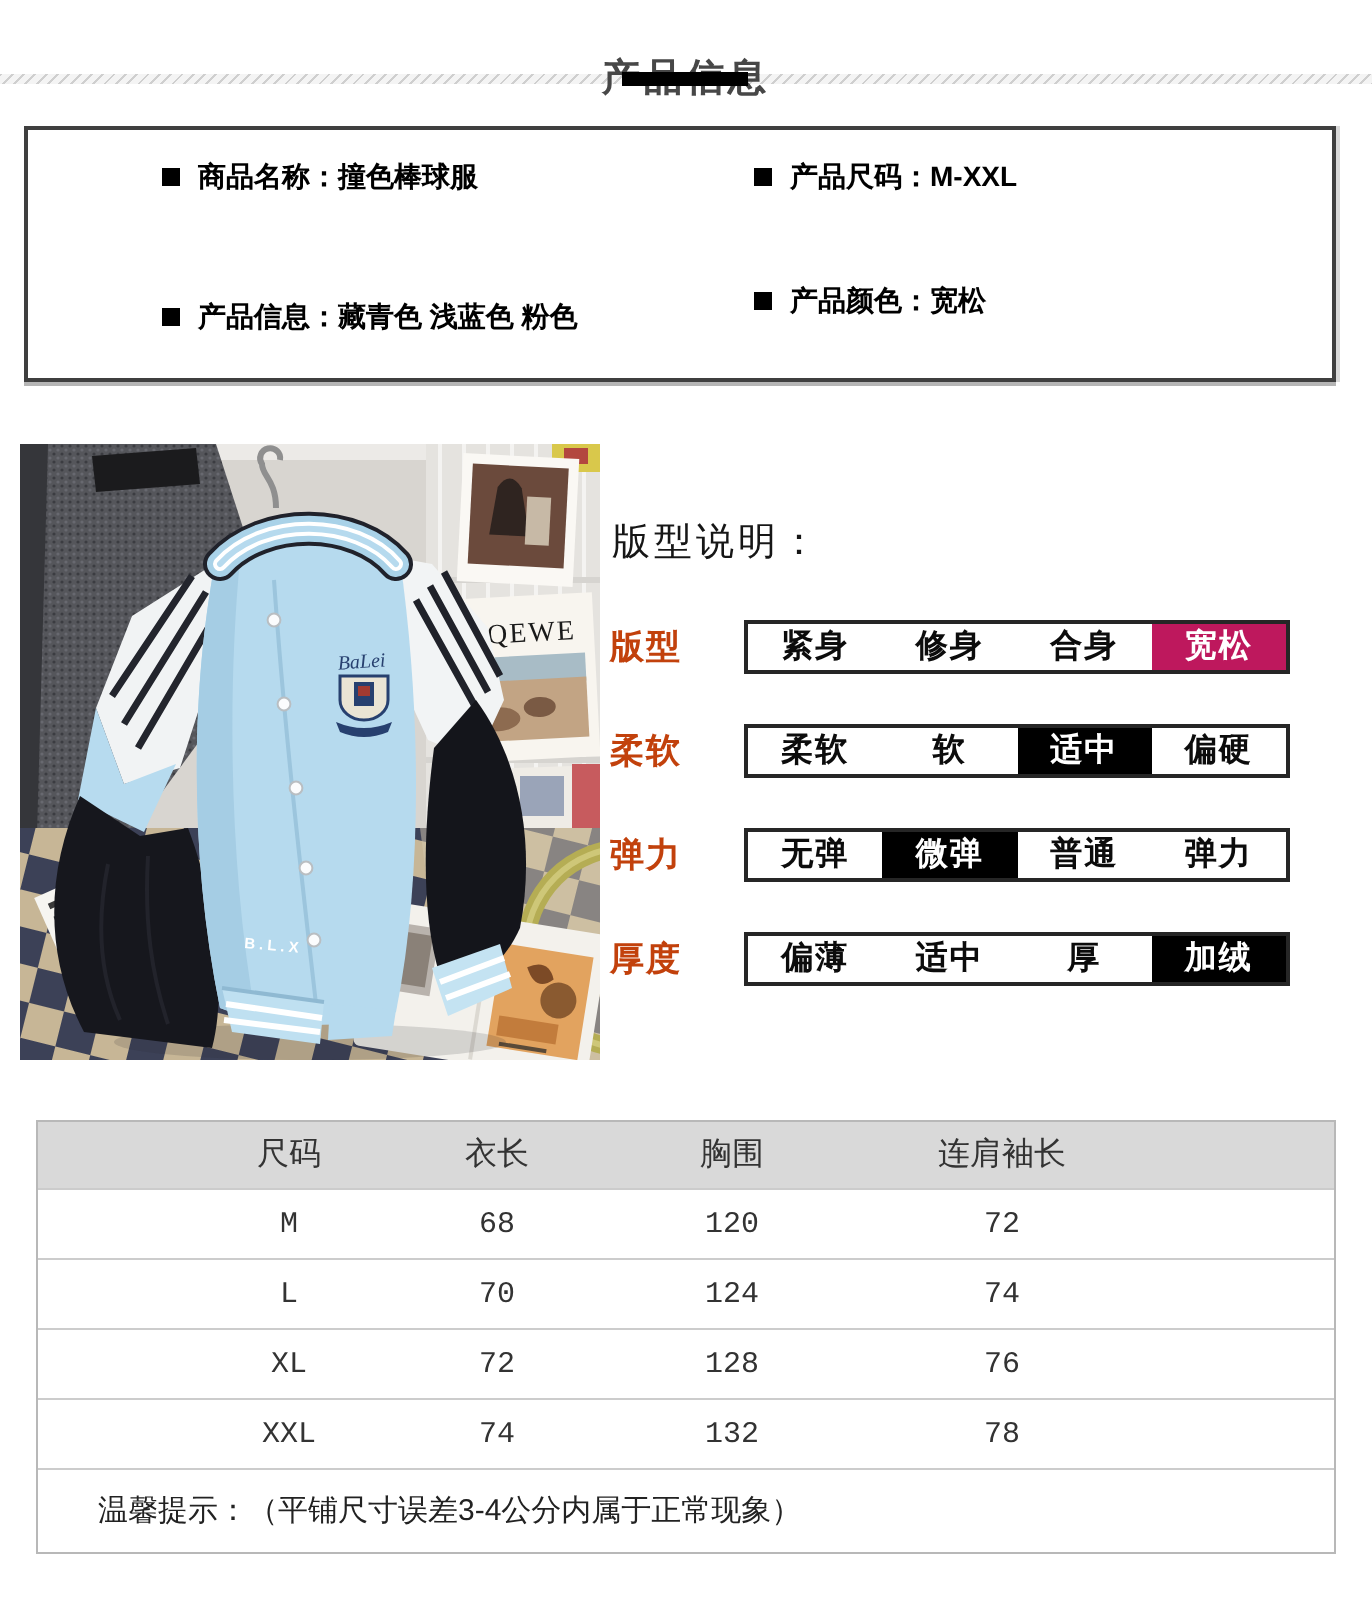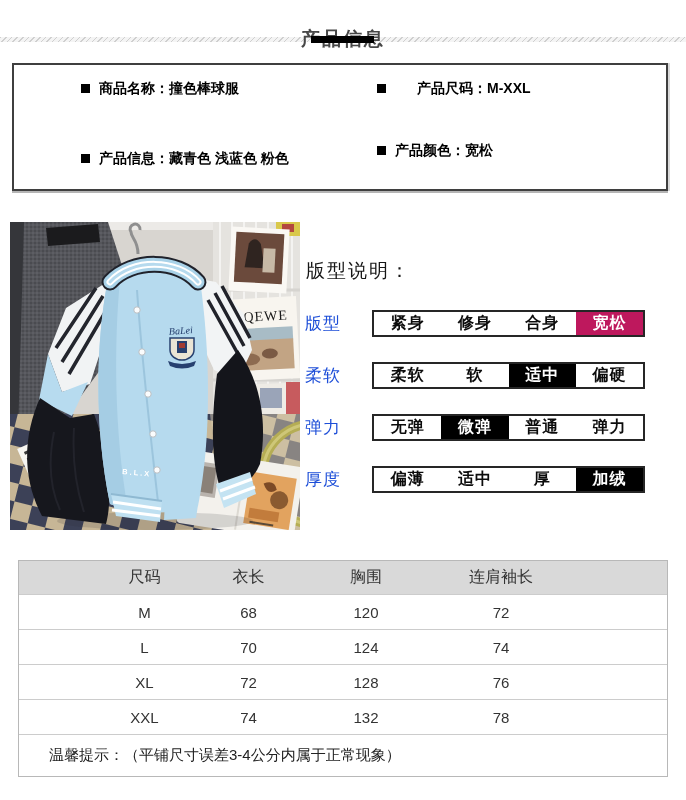--- a/index.html
+++ b/index.html
@@ -23,30 +23,30 @@
   .info-box{
     position:absolute;left:12px;top:63px;width:656px;height:128px;box-sizing:border-box;
     border:2px solid #3f3f3f;background:#fff;box-shadow:0 2px 0 #b5b5b5,2px 0 0 #d9d9d9;
   }
   .info-item{position:absolute;display:flex;align-items:flex-start;font-size:14px;font-weight:700;color:#000;line-height:22px;white-space:nowrap;}
   .bullet{width:9px;height:9px;background:#000;margin:7px 9px 0 0;flex:0 0 auto;}
   
   .fit-title{position:absolute;left:306px;top:258px;font-size:19px;color:#161616;letter-spacing:2px;}
   .fit-rows{position:absolute;left:305px;top:310px;width:340px;}
   .fit-row{display:flex;align-items:center;height:27px;margin-bottom:25px;}
-  .fit-label{width:44px;font-size:17px;font-weight:400;color:#1d4ed8;flex:0 0 auto;margin-right:7px;letter-spacing:1px;}
+  .fit-label{width:44px;font-size:17px;font-weight:700;color:#c2410c;flex:0 0 auto;margin-right:7px;letter-spacing:1px;}
   .fit-box{flex:1;display:flex;height:27px;box-sizing:border-box;border:2px solid #262626;background:#fff;margin-left:16px;}
   .fit-opt{flex:1;display:flex;align-items:center;justify-content:center;font-size:16px;font-weight:700;color:#0c0c0c;letter-spacing:1px;}
   .fit-opt.sel{color:#fff;}
   
   .size-table{
     position:absolute;left:18px;top:560px;width:650px;box-sizing:border-box;
     border:1px solid #b8b8b8;background:#fff;
   }
-  .trow{display:grid;grid-template-columns:177px 105px 130px 140px 1fr;align-items:center;height:34px;}
+  .trow{display:grid;grid-template-columns:177px 105px 130px 140px 1fr;align-items:center;height:34px;font-family:Liberation Mono, monospace;}
   .trow.thead{height:33px;background:#d9d9d9;}
   .trow + .trow{border-top:1px solid #cccccc;}
   .tcell{text-align:center;font-size:15px;color:#333;}
   .trow.thead .tcell{font-size:16px;color:#333;}
   .tcell.c0{padding-left:74px;}
   .tnote{border-top:1px solid #cccccc;height:41px;display:flex;align-items:center;padding-left:30px;font-size:15px;color:#222;}
   
   .photo-wrap{position:absolute;left:10px;top:222px;width:290px;height:308px;overflow:hidden;background:#d8d5d0;}
 </style>
 </head>
@@ -60,21 +60,21 @@
 
 <div class="info-box">
   <div class="info-item" style="left:67px;top:12px;">
     <span class="bullet"></span>
     <span>商品名称：撞色棒球服</span>
   </div>
   <div class="info-item" style="left:67px;top:82px;">
     <span class="bullet"></span>
     <span>产品信息：藏青色 浅蓝色 粉色</span>
   </div>
-  <div class="info-item" style="left:363px;top:12px;gap:22px;">
+  <div class="info-item" style="left:363px;top:12px;">
     <span class="bullet"></span>
     <span>产品尺码：M-XXL</span>
   </div>
   <div class="info-item" style="left:363px;top:74px;">
     <span class="bullet"></span>
     <span>产品颜色：宽松</span>
   </div>
 </div>
 
 <div class="photo-wrap">

